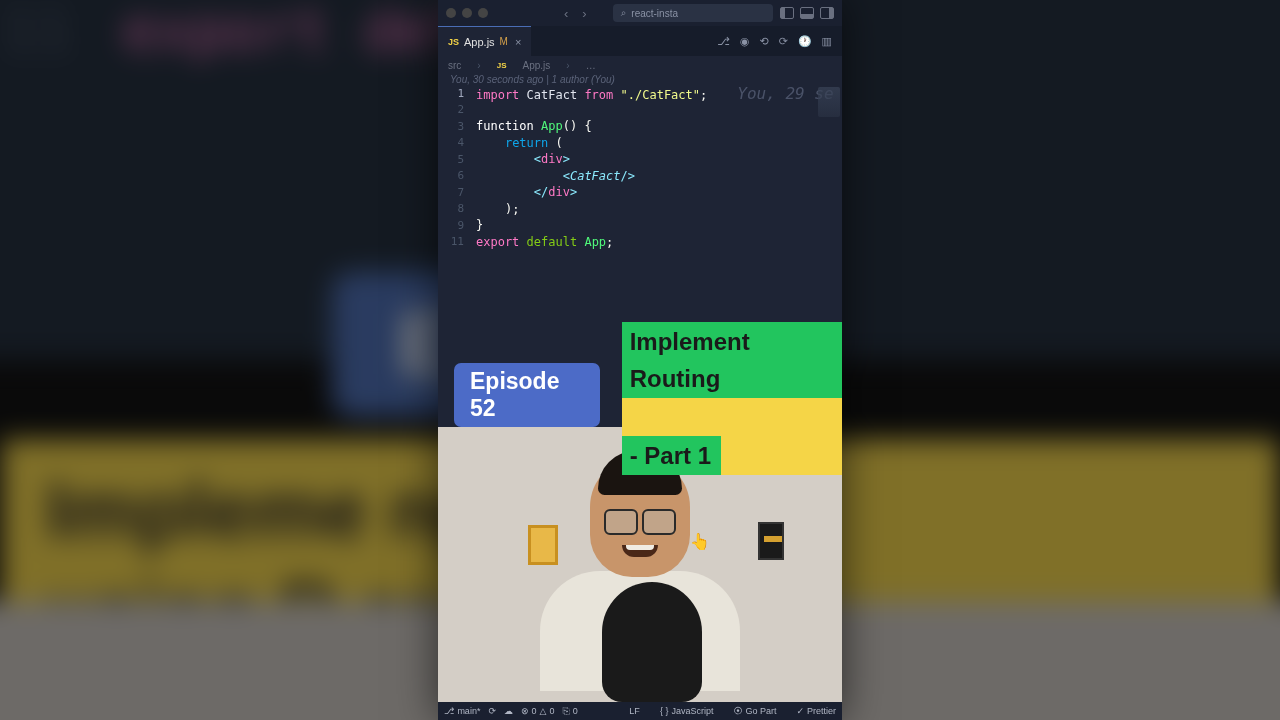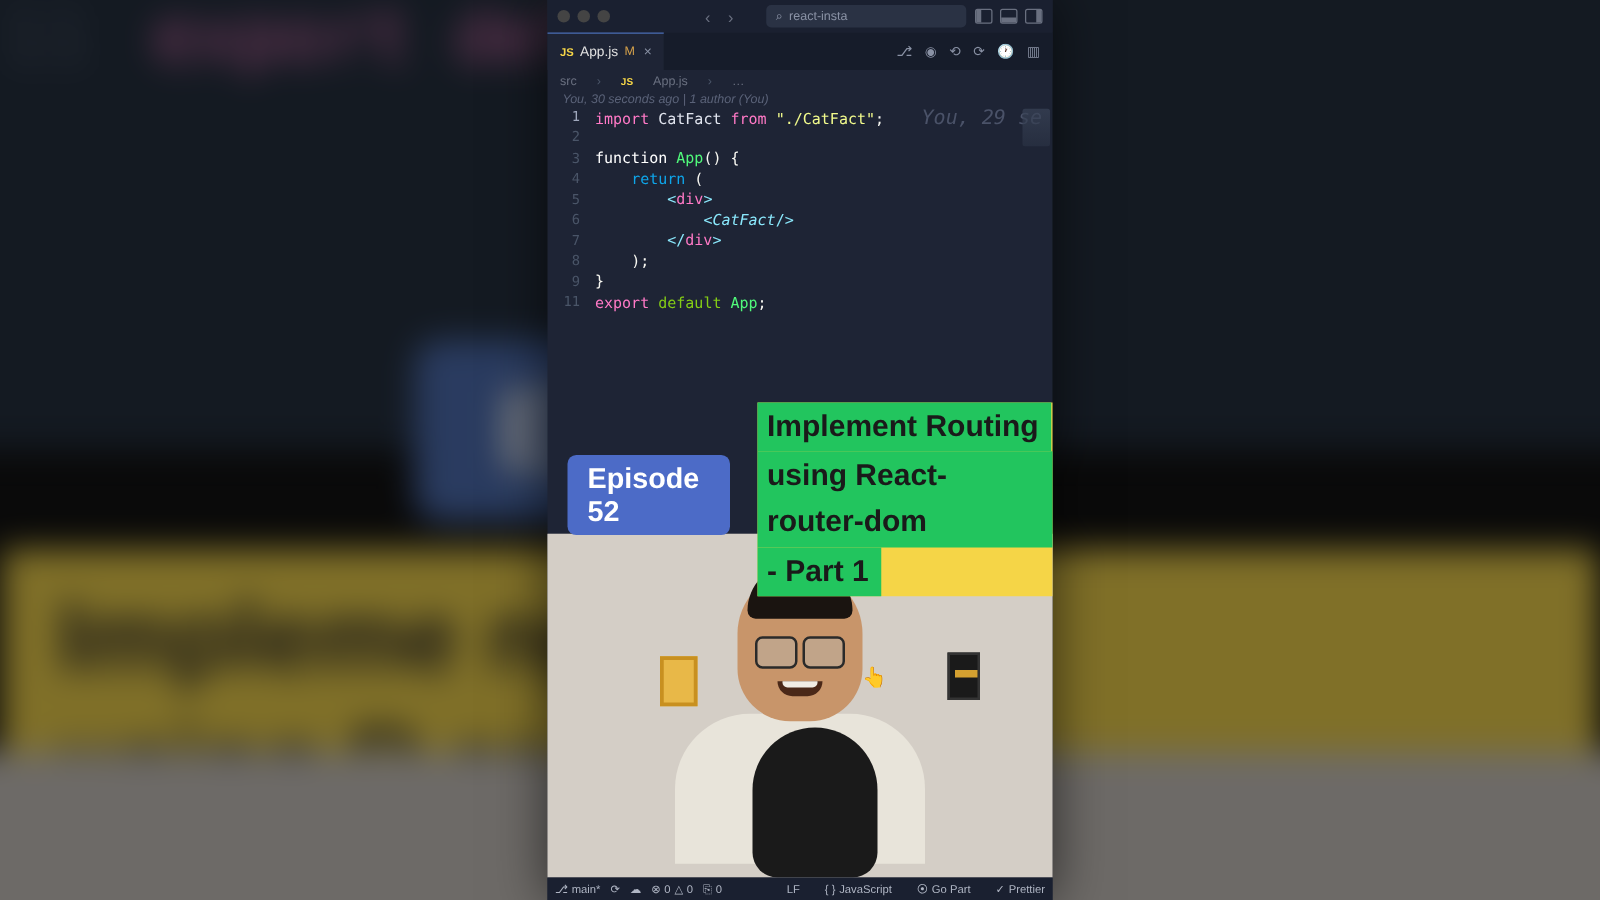--- a/index.html
+++ b/index.html
@@ -479,21 +479,21 @@
           <div class="gutter">11</div>
           <div class="line-content"><span class="kw-export">export</span><span class="identifier"> </span><span class="kw-default">default</span><span class="identifier"> </span><span class="fn-name">App</span><span class="semi">;</span></div>
         </div>
       </div>
   </div>
 
   <div class="overlay-area">
     <div class="episode-badge">Episode 52</div>
     <div class="subtitle-badge">
       <span class="subtitle-line1">Implement Routing</span><br>
-      <span class="subtitle-line2">using React-router-dom</span><br>
+      <br>
       <span class="subtitle-line3">- Part 1</span>
     </div>
   </div>
 
   <div class="webcam">
     <div class="wall"></div>
     <div class="frame-left"></div>
     <div class="frame-right"></div>
     <div class="person">
       <div class="head">

